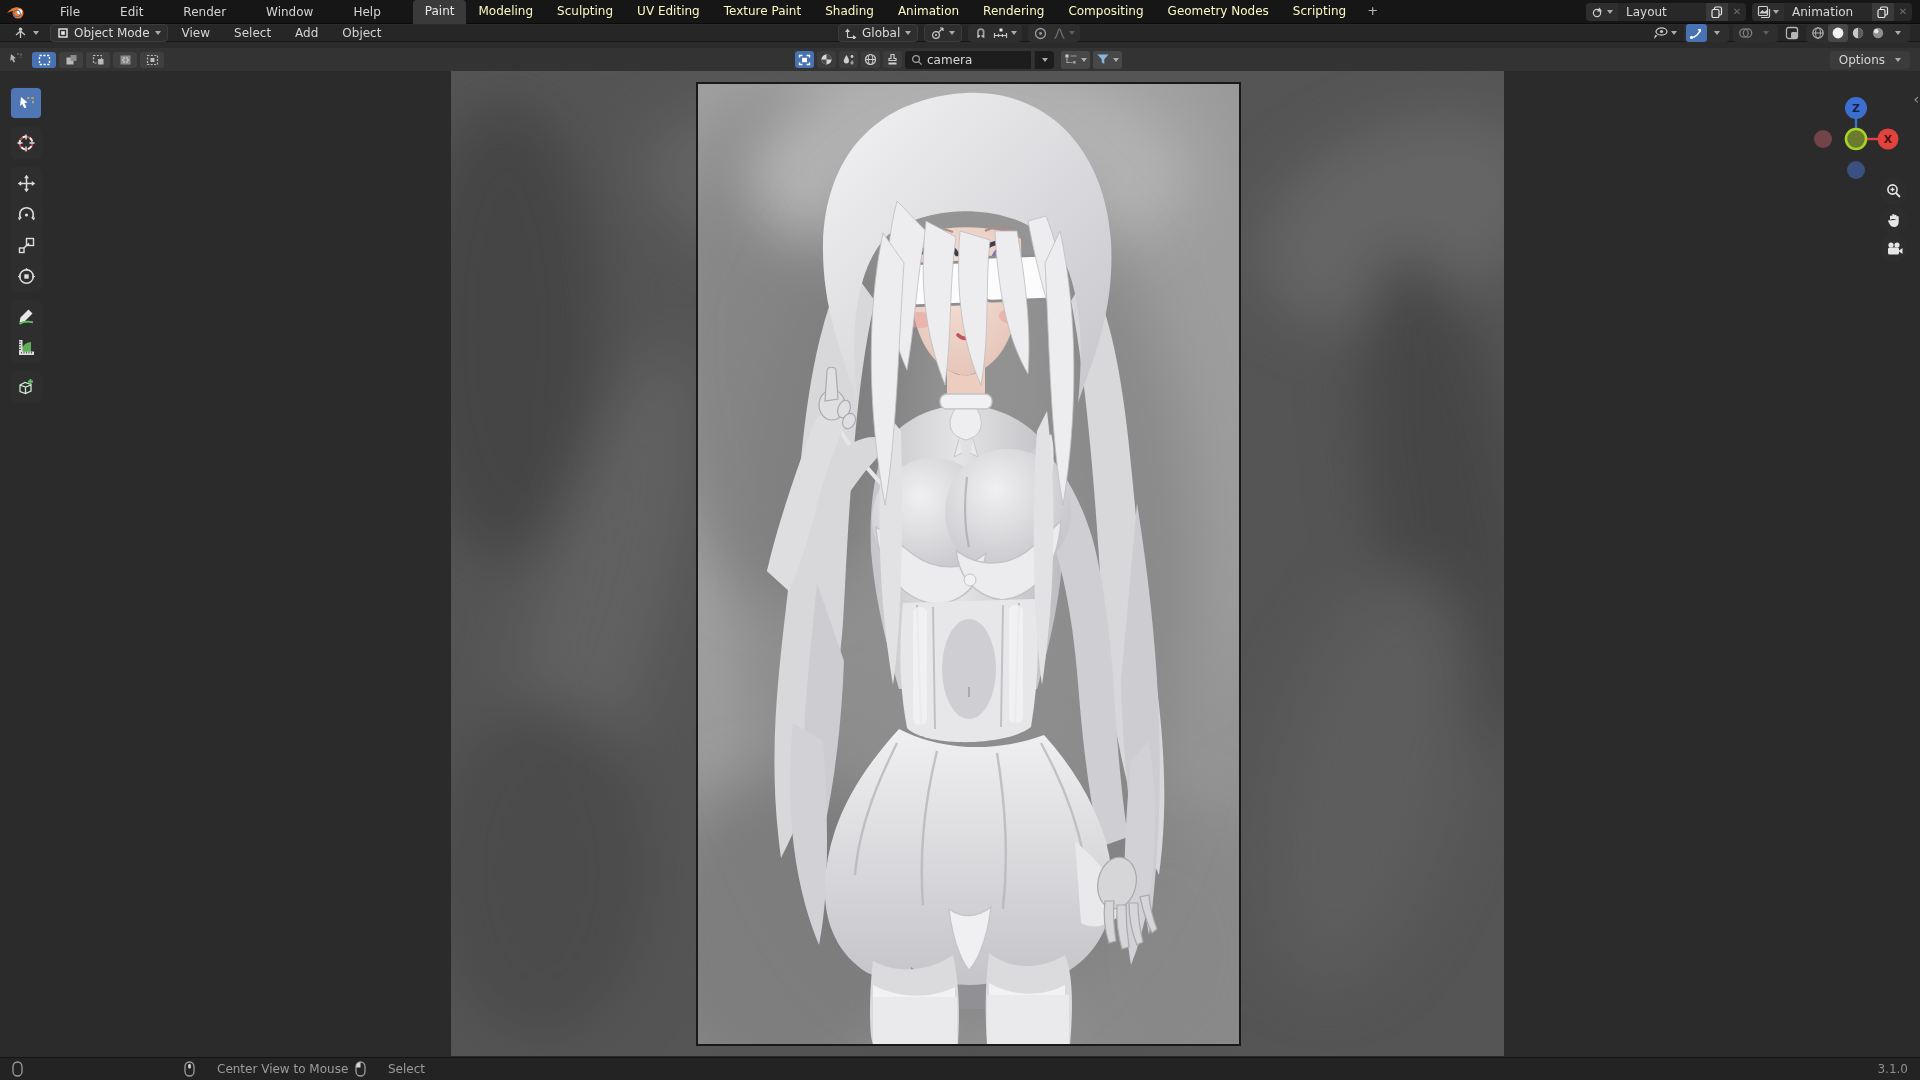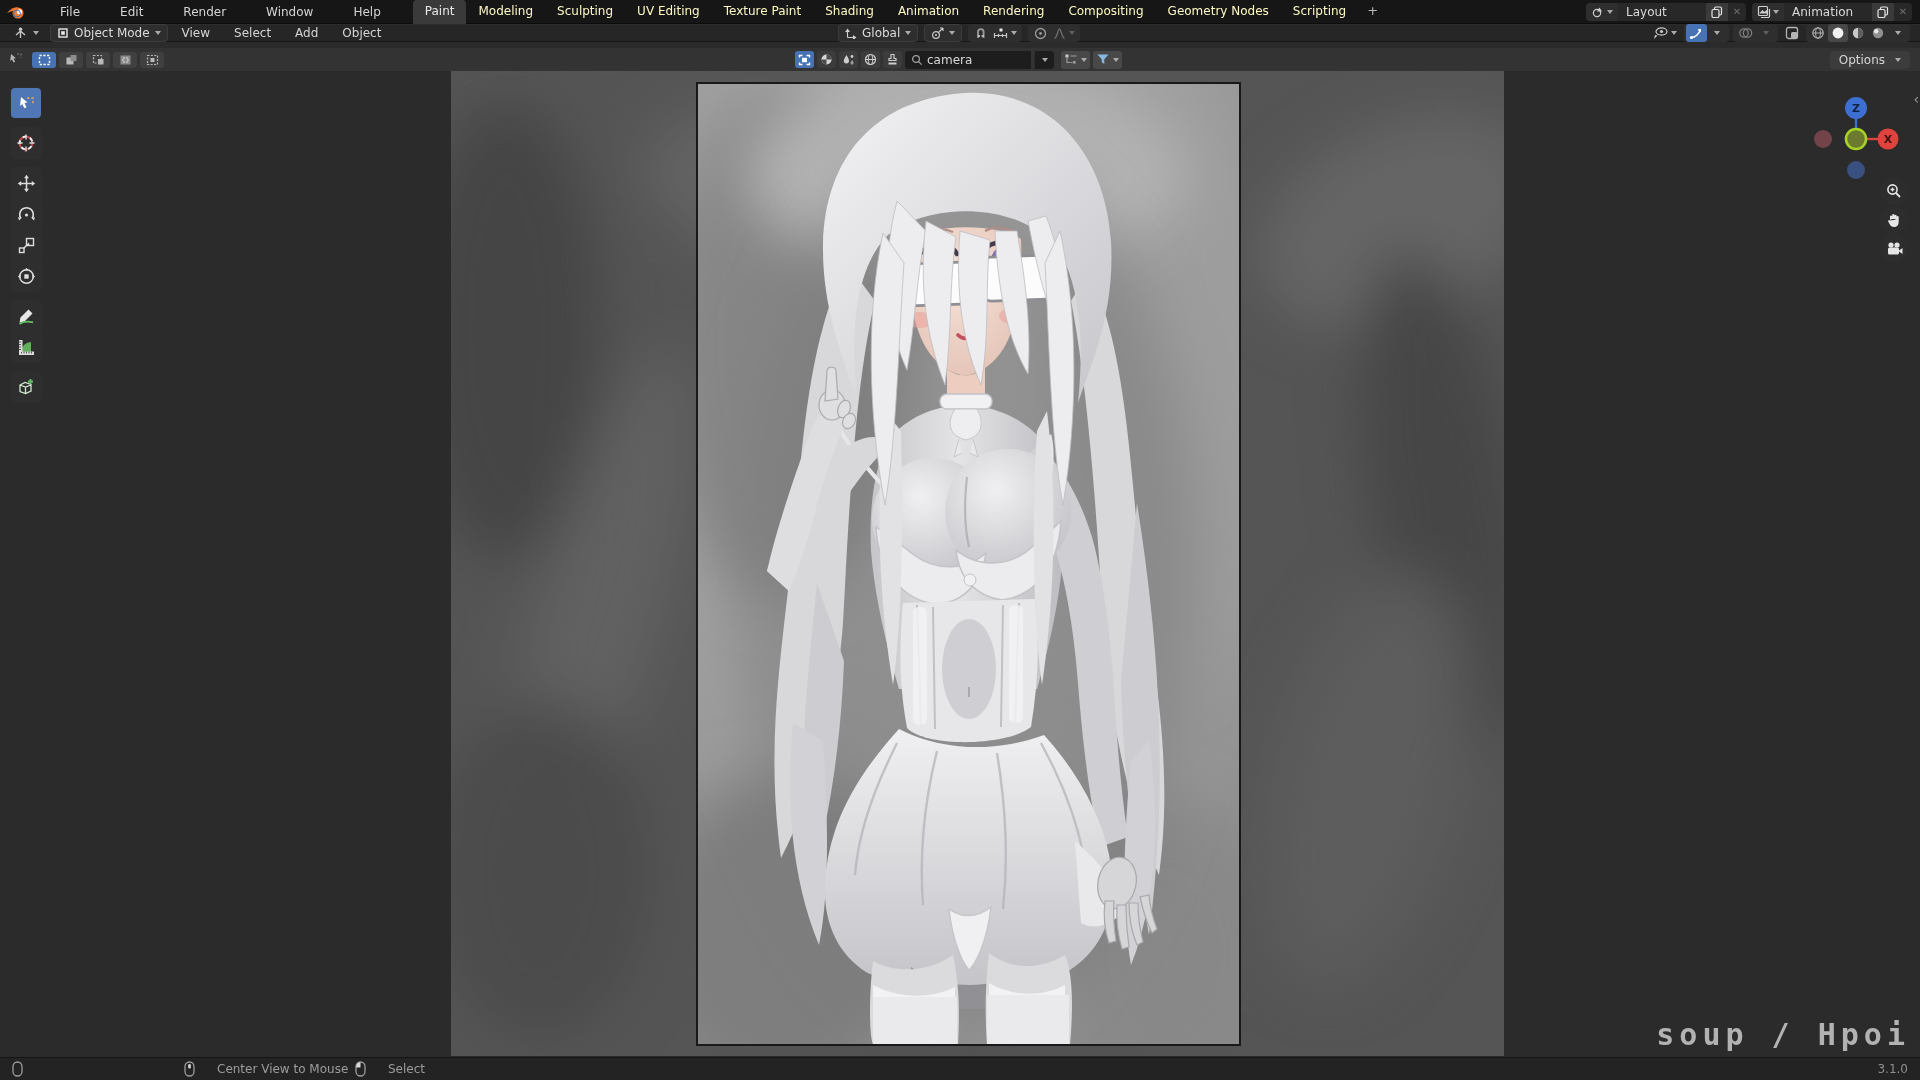--- a/index.html
+++ b/index.html
@@ -694,21 +694,20 @@
       <svg width="17" height="15" viewBox="0 0 17 15">
         <circle cx="5" cy="4" r="2.6" fill="#e6e6e6"></circle>
         <circle cx="11" cy="4" r="2.6" fill="#e6e6e6"></circle>
         <rect x="2" y="6.5" width="11" height="7" rx="1.5" fill="#e6e6e6"></rect>
         <path d="M13 9.5 l3.5 -2.5 v6 l-3.5 -2.5 z" fill="#e6e6e6"></path>
       </svg>
     </div>
 
     <div class="collapse-arrow">‹</div>
 
-    <div class="watermark">soup / Hpoi</div>
   </div>
 
   <footer class="statusbar">
     <span style="position:absolute;left:12px;display:flex;">
       <svg width="11" height="16" viewBox="0 0 11 16">
         <rect x="1" y="1" width="9" height="14" rx="4.5" fill="none" stroke="#9c9c9c" stroke-width="1.3"></rect>
       </svg>
     </span>
     <span class="sb-hint" style="left:184px;">
       <svg width="11" height="16" viewBox="0 0 11 16">

